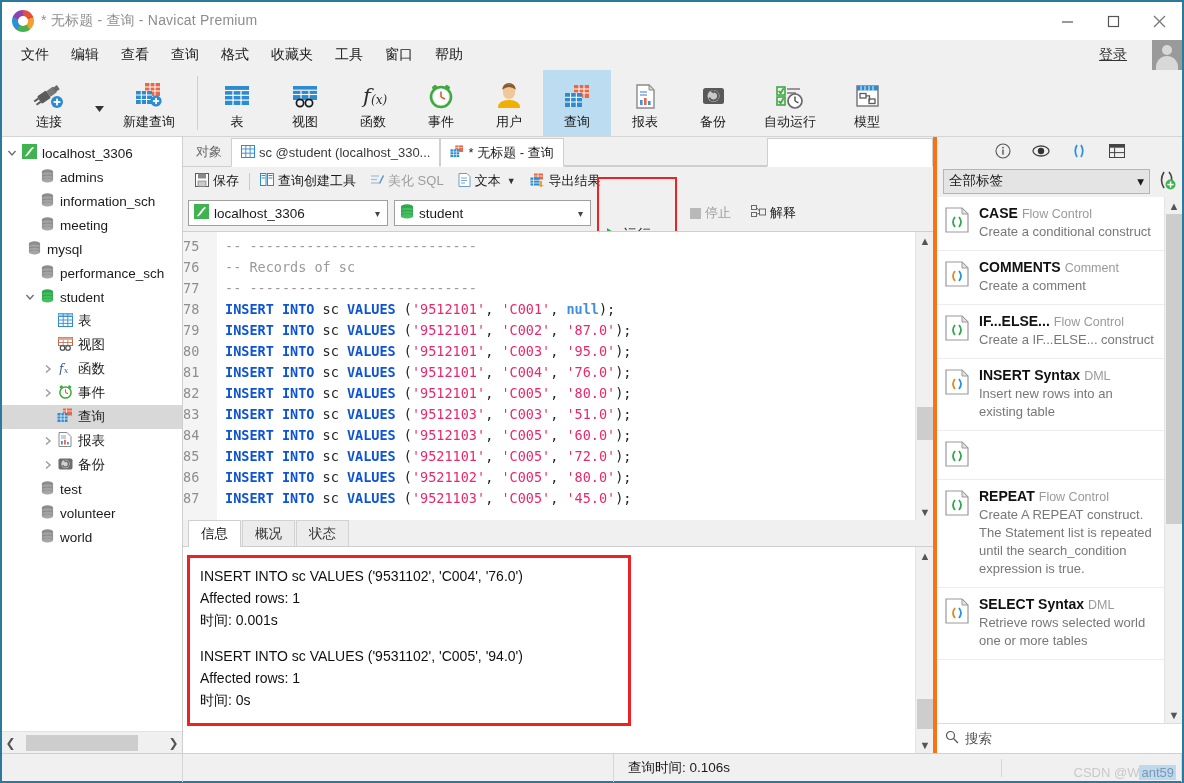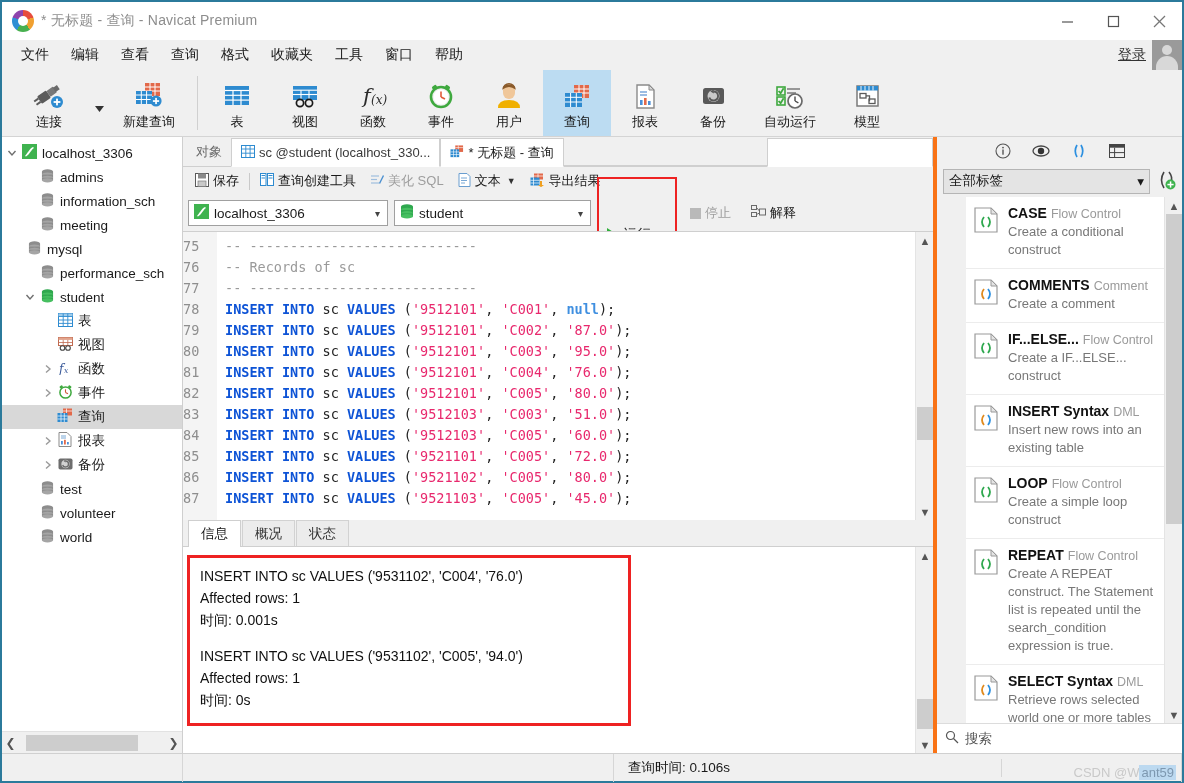--- a/index.html
+++ b/index.html
@@ -40,21 +40,21 @@
   .win-btn svg { display:block; }
 
   
   .menubar {
     height:30px; flex:0 0 30px; background:#f0f0f0;
     display:flex; align-items:center; padding-left:8px;
   }
   .menu-item { padding:4px 11px; font-size:14px; color:#1a1a1a; white-space:nowrap; }
   .menu-right { margin-left:auto; display:flex; align-items:center; height:30px; }
   .login-link {
-    font-size:14px; color:#333; text-decoration:underline; margin-right:6px; white-space:nowrap;
+    font-size:14px; color:#333; text-decoration:underline; margin-right:25px; white-space:nowrap;
   }
   .avatar {
     width:30px; height:30px; background:#9a9a9a; position:relative; overflow:hidden;
   }
   .avatar .head { position:absolute; left:10px; top:5px; width:10px; height:10px; border-radius:50%; background:#d8d8d8; }
   .avatar .body { position:absolute; left:4px; top:16px; width:22px; height:16px; border-radius:11px 11px 0 0; background:#d8d8d8; }
 
   
   .ribbon {
     height:67px; flex:0 0 67px; background:#f0f0f0;
@@ -202,21 +202,21 @@
     border-left:4px solid #f97316; min-height:0;
   }
   .rp-icons { height:28px; flex:0 0 28px; display:flex; align-items:center; justify-content:center; gap:20px; }
   .rp-ico { width:18px; height:18px; display:flex; align-items:center; justify-content:center; color:#444; }
   .rp-filter { height:32px; flex:0 0 32px; display:flex; align-items:center; padding:0 6px; gap:6px; }
   .rp-sel {
     flex:1 1 auto; height:25px; background:#e4e4e4; border:1px solid #b5b5b5;
     display:flex; align-items:center; padding:0 5px; font-size:13.5px;
   }
   .rp-sel .cv { flex:1 1 auto; }
-  .rp-list { flex:1 1 auto; background:#fff; display:flex; min-height:0; overflow:hidden;margin-left:29px; }
+  .rp-list { flex:1 1 auto; background:#fff; display:flex; min-height:0; overflow:hidden; }
   .rp-items { flex:1 1 auto; min-width:0; overflow:hidden; }
   .snip { padding:8px 8px 9px 8px; display:flex; gap:8px; border-bottom:1px solid #ececec; }
   .snip-ico { width:26px; flex:0 0 26px; padding-top:2px; }
   .snip-txt { flex:1 1 auto; min-width:0; }
   .snip-title { font-size:14px; font-weight:bold; color:#111; white-space:nowrap; }
   .snip-title .cat { font-weight:normal; color:#9a9a9a; font-size:12.5px; margin-left:4px; }
   .snip-desc { font-size:13px; color:#777; line-height:18px; margin-top:2px; }
   .rp-search {
     height:30px; flex:0 0 30px; background:#fff; border-top:1px solid #dcdcdc;
     display:flex; align-items:center; gap:6px; padding-left:8px; color:#555; font-size:13.5px;
@@ -1094,24 +1094,20 @@
                 <div class="snip-desc">Insert new rows into an existing table</div>
               </div>
             </div>
             <div class="snip">
               <div class="snip-ico"><svg width="24" height="26" viewBox="0 0 24 26">
                   <path d="M1 1 h16 l6 6 v18 h-22 z" fill="#fff" stroke="#9a9a9a" stroke-width="1.2"></path>
                   <path d="M17 1 v6 h6 z" fill="#e4e4e4" stroke="#9a9a9a" stroke-width="1"></path>
                   <path d="M10 10 Q6 15 10 20" fill="none" stroke="#2fa84f" stroke-width="1.8"></path>
                   <path d="M14 10 Q18 15 14 20" fill="none" stroke="#2fa84f" stroke-width="1.8"></path>
                 </svg></div>
-              <div class="snip-txt">
-                <div class="snip-title"><span>LOOP</span><span class="cat">Flow Control</span></div>
-                <div class="snip-desc">Create a simple loop construct</div>
-              </div>
             </div>
             <div class="snip">
               <div class="snip-ico"><svg width="24" height="26" viewBox="0 0 24 26">
                   <path d="M1 1 h16 l6 6 v18 h-22 z" fill="#fff" stroke="#9a9a9a" stroke-width="1.2"></path>
                   <path d="M17 1 v6 h6 z" fill="#e4e4e4" stroke="#9a9a9a" stroke-width="1"></path>
                   <path d="M10 10 Q6 15 10 20" fill="none" stroke="#2fa84f" stroke-width="1.8"></path>
                   <path d="M14 10 Q18 15 14 20" fill="none" stroke="#2fa84f" stroke-width="1.8"></path>
                 </svg></div>
               <div class="snip-txt">
                 <div class="snip-title"><span>REPEAT</span><span class="cat">Flow Control</span></div>

